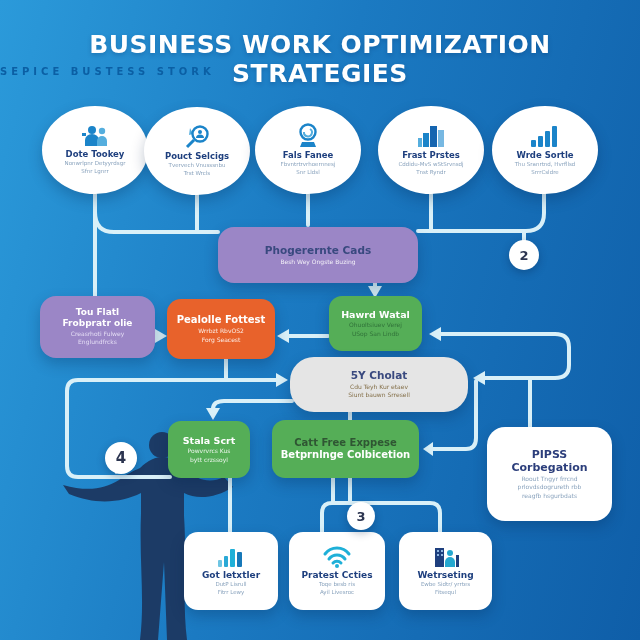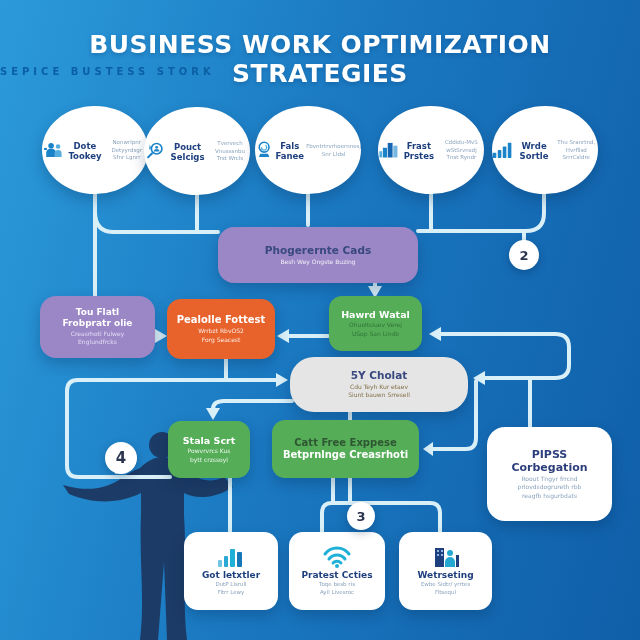--- a/index.html
+++ b/index.html
@@ -13,21 +13,21 @@
     color:#ffffff;font-size:25px;font-weight:bold;letter-spacing:.5px;
     text-shadow:0 2px 4px rgba(0,40,90,.25);
   }
   .hdr-sub{
     position:absolute;left:0;top:66px;width:640px;
     color:#0b5fa4;font-size:10px;font-weight:bold;letter-spacing:4px;
   }
   .ellipse{
     position:absolute;width:106px;height:88px;border-radius:50%;
     background:#ffffff;box-shadow:0 6px 14px rgba(0,30,70,.25);
-    display:flex;align-items:center;justify-content:center;
+    display:flex;flex-direction:column;align-items:center;justify-content:center;
     text-align:center;z-index:2;
   }
   .c-title{font-size:8.5px;font-weight:bold;color:#1e3f7e;margin-top:1px;}
   .c-sub{font-size:5.5px;color:#8aa3bd;line-height:1.45;margin-top:1px;}
   .fbox{
     position:absolute;display:flex;flex-direction:column;align-items:center;justify-content:center;
     text-align:center;z-index:2;box-shadow:0 6px 14px rgba(0,30,70,.25);padding:2px 6px;box-sizing:border-box;
   }
   .purple{background:#9b86c6;border-radius:16px;}
   .orange{background:#e8622b;border-radius:14px;}
@@ -228,21 +228,21 @@
 <div class="fbox green" style="left:168px;top:421px;width:82px;height:57px;">
   <div class="b-title t-white" style="font-size:9.5px;">Stala Scrt</div>
   <div class="b-sub s-white">
     <span>Powvrvrcs Kus</span><br>
     <span>bytt crzssoyl</span>
   </div>
 </div>
 
 <div class="fbox green" style="left:272px;top:420px;width:147px;height:58px;">
   <div class="b-title t-dkgreen" style="font-size:10px;">Catt Free Exppese</div>
-  <div class="b-title t-white" style="font-size:10px;">Betprnlnge Creasrhoti</div>
+  <div class="b-title t-white" style="font-size:10px;">Betprnlnge Colbicetion</div>
 </div>
 
 <div class="fbox white" style="left:487px;top:427px;width:125px;height:94px;border-radius:18px;">
   <div class="b-title" style="color:#2c3e7b;font-size:11px;">
     <span>PIPSS</span><br>
     <span>Corbegation</span>
   </div>
   <div class="b-sub s-gray">
     <span>Roout Tngyr frrcnd</span><br>
     <span>prlovdsdogrureth rbb</span><br>

